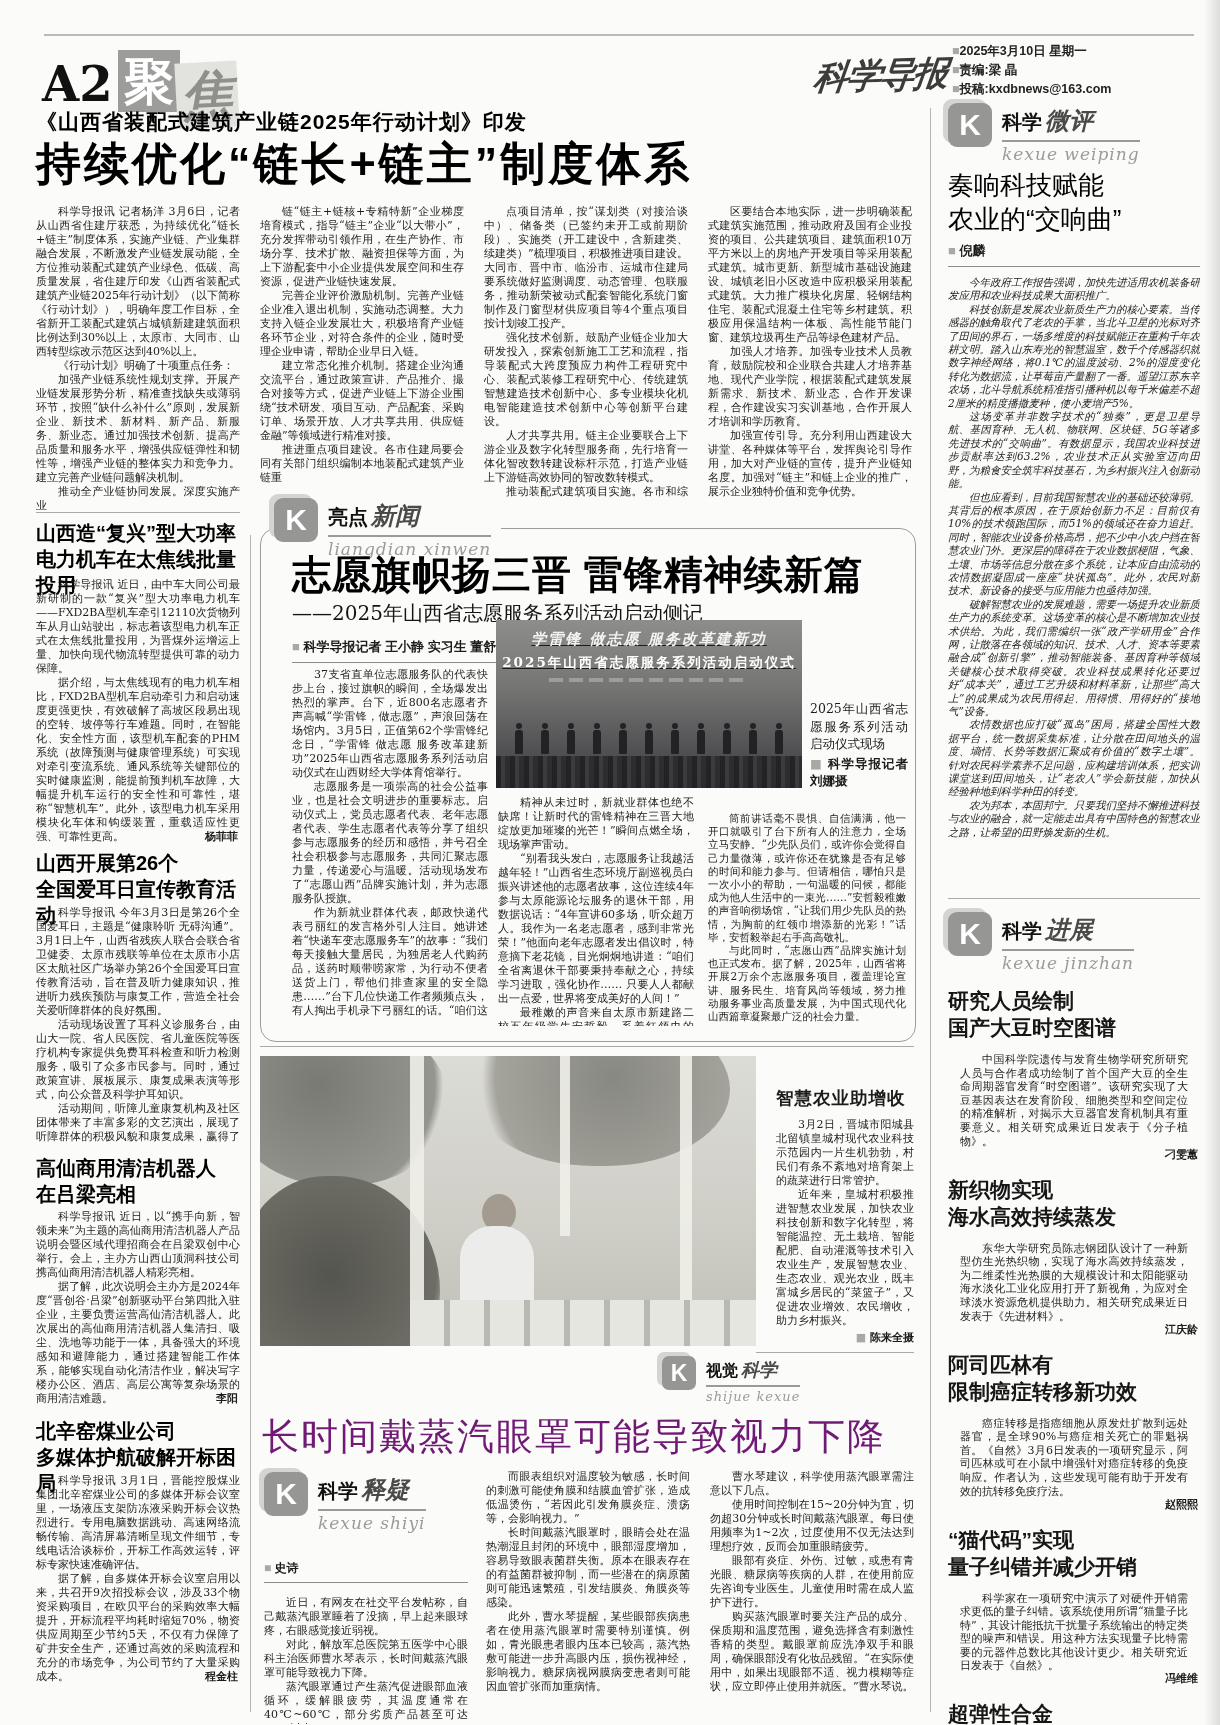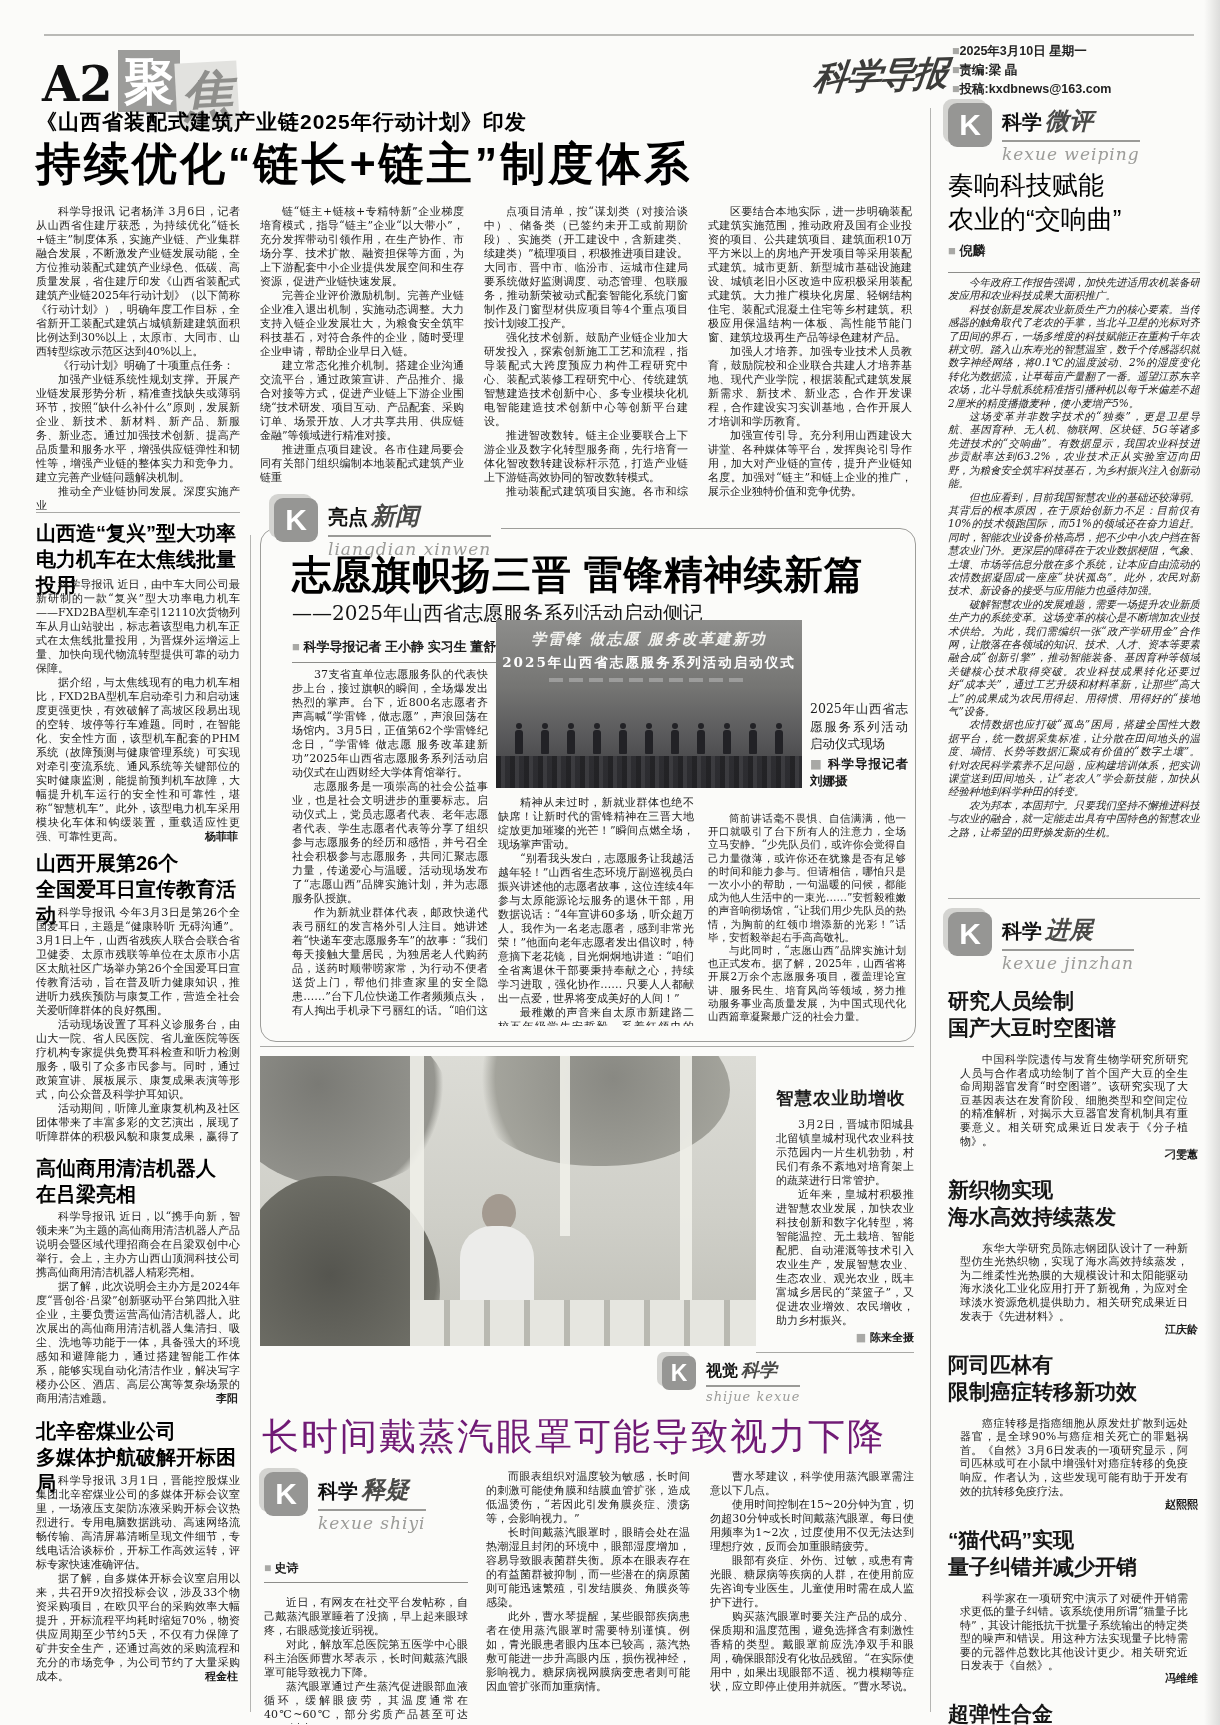--- a/index.html
+++ b/index.html
@@ -45,21 +45,21 @@
   
   #hl-box{left:260px;top:528px;width:654px;height:512px;border:1px solid #9d9d9a;border-radius:16px;}
   #hl-mark{left:274px;top:498px;padding:0 10px 0 0;}
   #hl-headline{left:292px;top:548px;width:610px;font-size:39px;font-weight:900;letter-spacing:1px;color:#000;}
   #hl-subhead{left:292px;top:600px;width:600px;font-size:20px;color:#141414;}
   #hl-byline{left:292px;top:638px;width:300px;font-size:13px;font-weight:bold;border-bottom:1px solid #8d8d8a;padding-bottom:6px;}
   #hl-byline::first-letter{color:#a8a8a5;}
   #hl-colA{left:292px;top:668px;width:196px;height:348px;}
   #hl-colB{left:498px;top:796px;width:196px;height:230px;}
   #hl-colC{left:708px;top:812px;width:198px;height:222px;font-size:10.5px;line-height:13.2px;}
-  #hl-photo{left:496px;top:620px;width:306px;height:168px;background:linear-gradient(180deg,#8d8d8b 0%,#757573 40%,#58585a 70%,#3c3c3e 100%);overflow:hidden;}
+  #hl-photo{left:496px;top:620px;width:306px;height:168px;background:linear-gradient(180deg,#8d8d8b 0%,#757573 40%,#58585a 70%,#3c3c3e 100%);overflow:hidden;text-decoration:underline;}
   #hl-photo .banner1{margin-top:10px;text-align:center;color:#f3f3ef;font-style:italic;font-weight:bold;font-size:15px;letter-spacing:2px;}
   #hl-photo .banner2{margin-top:5px;text-align:center;color:#fff;font-weight:bold;font-size:13.5px;letter-spacing:2px;}
   #hl-photo .tinyline{margin:6px auto 0;width:200px;height:4px;background:repeating-linear-gradient(90deg,#bbb 0 14px,transparent 14px 20px);opacity:.55;}
   #figs{position:absolute;bottom:34px;left:10px;right:10px;display:flex;justify-content:space-around;}
   .fig{width:8px;height:24px;background:#222226;border-radius:3px 3px 1px 1px;position:relative;}
   .fig::before{content:"";position:absolute;top:-7px;left:1px;width:6px;height:6px;border-radius:50%;background:#222226;}
   #crowd{position:absolute;bottom:0;left:0;right:0;height:32px;background:repeating-linear-gradient(90deg,#1f1f22 0 5px,#3a3a3e 5px 9px,#2a2a2e 9px 14px);opacity:.9;}
   #hl-caption{left:810px;top:700px;width:98px;font-size:12.5px;line-height:17.5px;text-align:justify;}
   #hl-caption .credit{font-weight:bold;margin-top:2px;}
   #hl-caption .credit::first-letter{color:#a8a8a5;}
@@ -86,21 +86,21 @@
   #sy-byline{left:264px;top:1560px;width:204px;font-size:12px;font-weight:bold;border-bottom:1px solid #8d8d8a;padding-bottom:5px;}
   #sy-byline::first-letter{color:#a8a8a5;}
   #sy-col1{left:264px;top:1596px;width:204px;height:128px;}
   #sy-col2{left:486px;top:1470px;width:204px;height:254px;}
   #sy-col3{left:710px;top:1470px;width:204px;height:254px;}
   
   #v-rule-right{left:930px;top:108px;height:1604px;}
   #v-rule-left{left:250px;top:535px;height:1177px;}
   #wp-mark{left:948px;top:103px;}
   #wp-title{left:948px;top:168px;width:252px;font-size:26px;font-weight:400;line-height:34px;color:#000;}
-  #wp-byline{left:948px;top:242px;width:252px;font-size:13px;font-weight:bold;border-bottom:1px solid #8d8d8a;padding-bottom:12px;}
+  #wp-byline{left:948px;top:242px;width:252px;font-size:13px;font-weight:bold;border-bottom:1px solid #8d8d8a;padding-bottom:6px;}
   #wp-byline::first-letter{color:#a8a8a5;}
   #wp-body{left:948px;top:276px;width:252px;height:600px;font-size:10.5px;line-height:13.4px;font-style:italic;}
   #jz-rule{left:948px;top:898px;width:252px;}
   #jz-wrap{left:948px;top:912px;width:252px;}
   .jz-title{font-family:"Liberation Sans",sans-serif;font-size:21px;font-weight:bold;line-height:27px;color:#161616;margin:14px 0 7px;}
   .jz-body{font-size:11px;line-height:13.6px;text-align:justify;}
   .jz-body p{margin:12px;text-indent:2em;}
   .jz-author{text-align:right;font-weight:bold;font-size:11px;margin-top:-13.6px;padding-right:2px;}
   #page-edge{left:1204px;top:0;width:16px;height:1725px;background:linear-gradient(90deg,rgba(0,0,0,0) 0%,rgba(0,0,0,0.12) 100%);}
   .headline-sans{font-family:"Liberation Sans","DejaVu Sans",sans-serif;}
@@ -125,28 +125,28 @@
   <div class="abs headline-sans" id="headline">持续优化“链长+链主”制度体系</div>
   <div class="abs" id="main-cols">
     <div class="col body-text">
         <p>科学导报讯 记者杨洋 3月6日，记者从山西省住建厅获悉，为持续优化“链长+链主”制度体系，实施产业链、产业集群融合发展，不断激发产业链发展动能，全方位推动装配式建筑产业绿色、低碳、高质量发展，省住建厅印发《山西省装配式建筑产业链2025年行动计划》（以下简称《行动计划》），明确年度工作目标，全省新开工装配式建筑占城镇新建建筑面积比例达到30%以上，太原市、大同市、山西转型综改示范区达到40%以上。</p>
         <p>《行动计划》明确了十项重点任务：</p>
         <p>加强产业链系统性规划支撑。开展产业链发展形势分析，精准查找缺失或薄弱环节，按照“缺什么补什么”原则，发展新企业、新技术、新材料、新产品、新服务、新业态。通过加强技术创新、提高产品质量和服务水平，增强供应链弹性和韧性等，增强产业链的整体实力和竞争力。建立完善产业链问题解决机制。</p>
         <p>推动全产业链协同发展。深度实施产业</p>
       </div>
     <div class="col body-text">
         <p>链“链主+链核+专精特新”企业梯度培育模式，指导“链主”企业“以大带小”，充分发挥带动引领作用，在生产协作、市场分享、技术扩散、融资担保等方面，为上下游配套中小企业提供发展空间和生存资源，促进产业链快速发展。</p>
-        <p>完善企业评价激励机制。完善产业链企业准入退出机制，实施动态调整。大力支持入链企业发展壮大，为粮食安全筑牢科技基石，对符合条件的企业，随时受理企业申请，帮助企业早日入链。</p>
+        <p>完善企业评价激励机制。完善产业链企业准入退出机制，实施动态调整。大力支持入链企业发展壮大，积极培育产业链各环节企业，对符合条件的企业，随时受理企业申请，帮助企业早日入链。</p>
         <p>建立常态化推介机制。搭建企业沟通交流平台，通过政策宣讲、产品推介、撮合对接等方式，促进产业链上下游企业围绕“技术研发、项目互动、产品配套、采购订单、场景开放、人才共享共用、供应链金融”等领域进行精准对接。</p>
         <p>推进重点项目建设。各市住建局要会同有关部门组织编制本地装配式建筑产业链重</p>
       </div>
     <div class="col body-text">
         <p>点项目清单，按“谋划类（对接洽谈中）、储备类（已签约未开工或前期阶段）、实施类（开工建设中，含新建类、续建类）”梳理项目，积极推进项目建设。大同市、晋中市、临汾市、运城市住建局要系统做好监测调度、动态管理、包联服务，推动新荣被动式配套智能化系统门窗制作及门窗型材供应项目等4个重点项目按计划竣工投产。</p>
         <p>强化技术创新。鼓励产业链企业加大研发投入，探索创新施工工艺和流程，指导装配式大跨度预应力构件工程研究中心、装配式装修工程研究中心、传统建筑智慧建造技术创新中心、多专业模块化机电智能建造技术创新中心等创新平台建设。</p>
-        <p>推进智改数转。链主企业要联合上下游企业及数字化转型服务商，先行培育一体化智改数转建设标杆示范，打造产业链上下游链高效协同的智改数转模式。</p>
+        <p>人才共享共用。链主企业要联合上下游企业及数字化转型服务商，先行培育一体化智改数转建设标杆示范，打造产业链上下游链高效协同的智改数转模式。</p>
         <p>推动装配式建筑项目实施。各市和综改</p>
       </div>
     <div class="col body-text">
         <p>区要结合本地实际，进一步明确装配式建筑实施范围，推动政府及国有企业投资的项目、公共建筑项目、建筑面积10万平方米以上的房地产开发项目等采用装配式建筑。城市更新、新型城市基础设施建设、城镇老旧小区改造中应积极采用装配式建筑。大力推广模块化房屋、轻钢结构住宅、装配式混凝土住宅等乡村建筑。积极应用保温结构一体板、高性能节能门窗、建筑垃圾再生产品等绿色建材产品。</p>
         <p>加强人才培养。加强专业技术人员教育，鼓励院校和企业联合共建人才培养基地、现代产业学院，根据装配式建筑发展新需求、新技术、新业态，合作开发课程，合作建设实习实训基地，合作开展人才培训和学历教育。</p>
         <p>加强宣传引导。充分利用山西建设大讲堂、各种媒体等平台，发挥舆论引导作用，加大对产业链的宣传，提升产业链知名度。加强对“链主”和链上企业的推广，展示企业独特价值和竞争优势。</p>
       </div>
   </div>
 
   <div class="abs rule-h" id="left-divider"></div>

